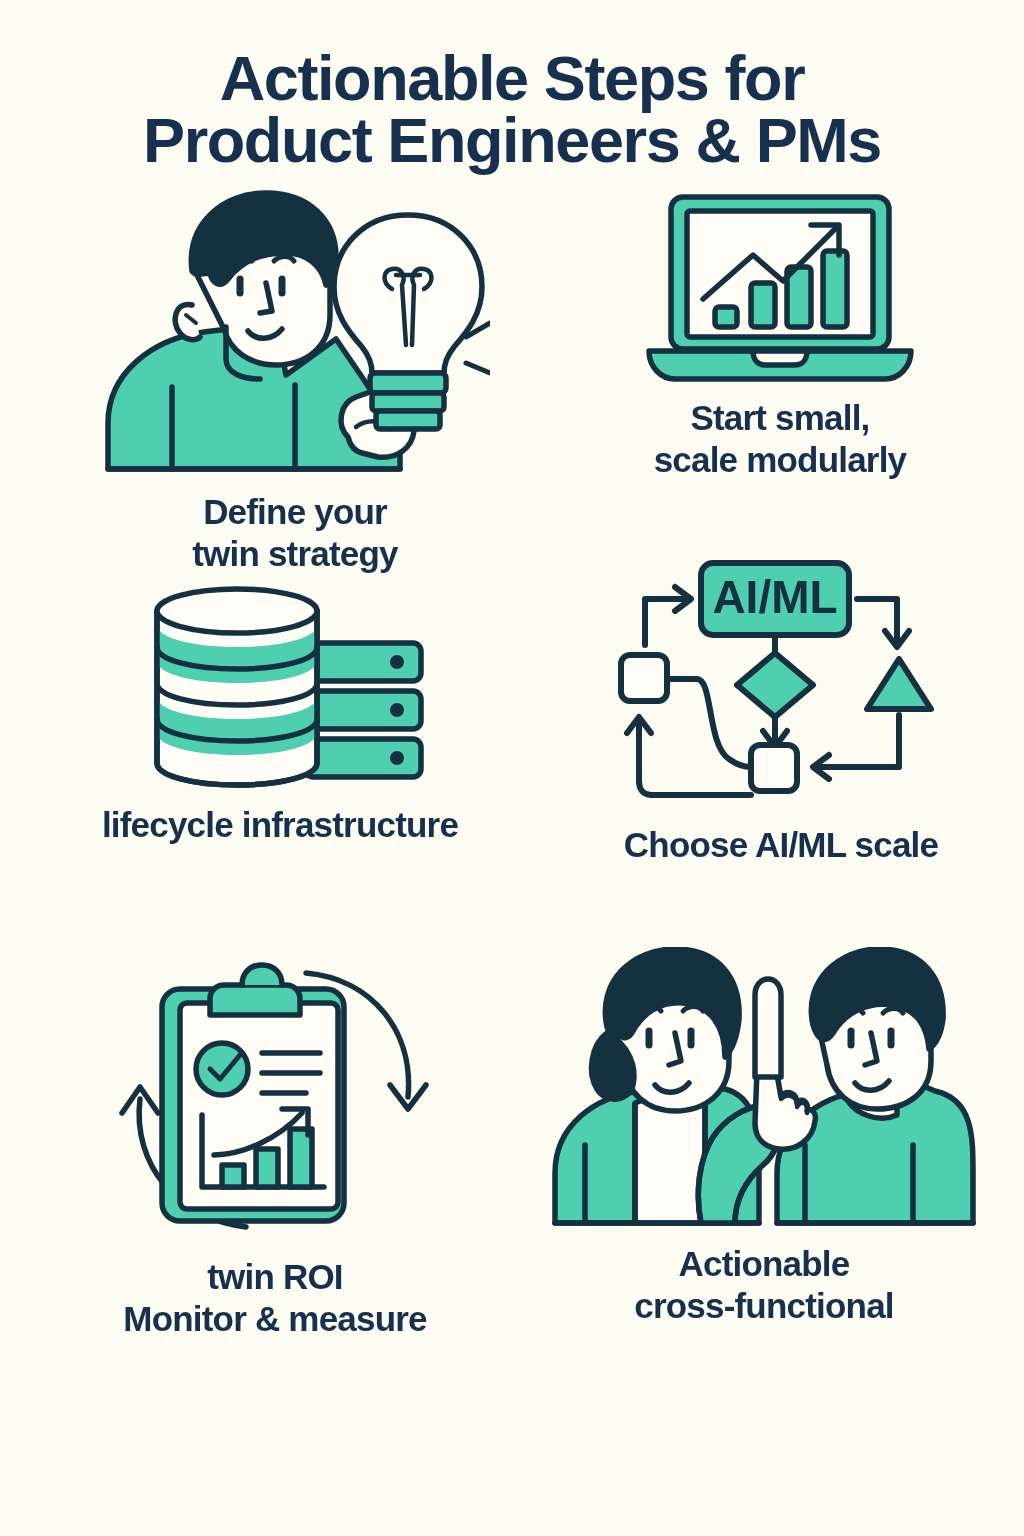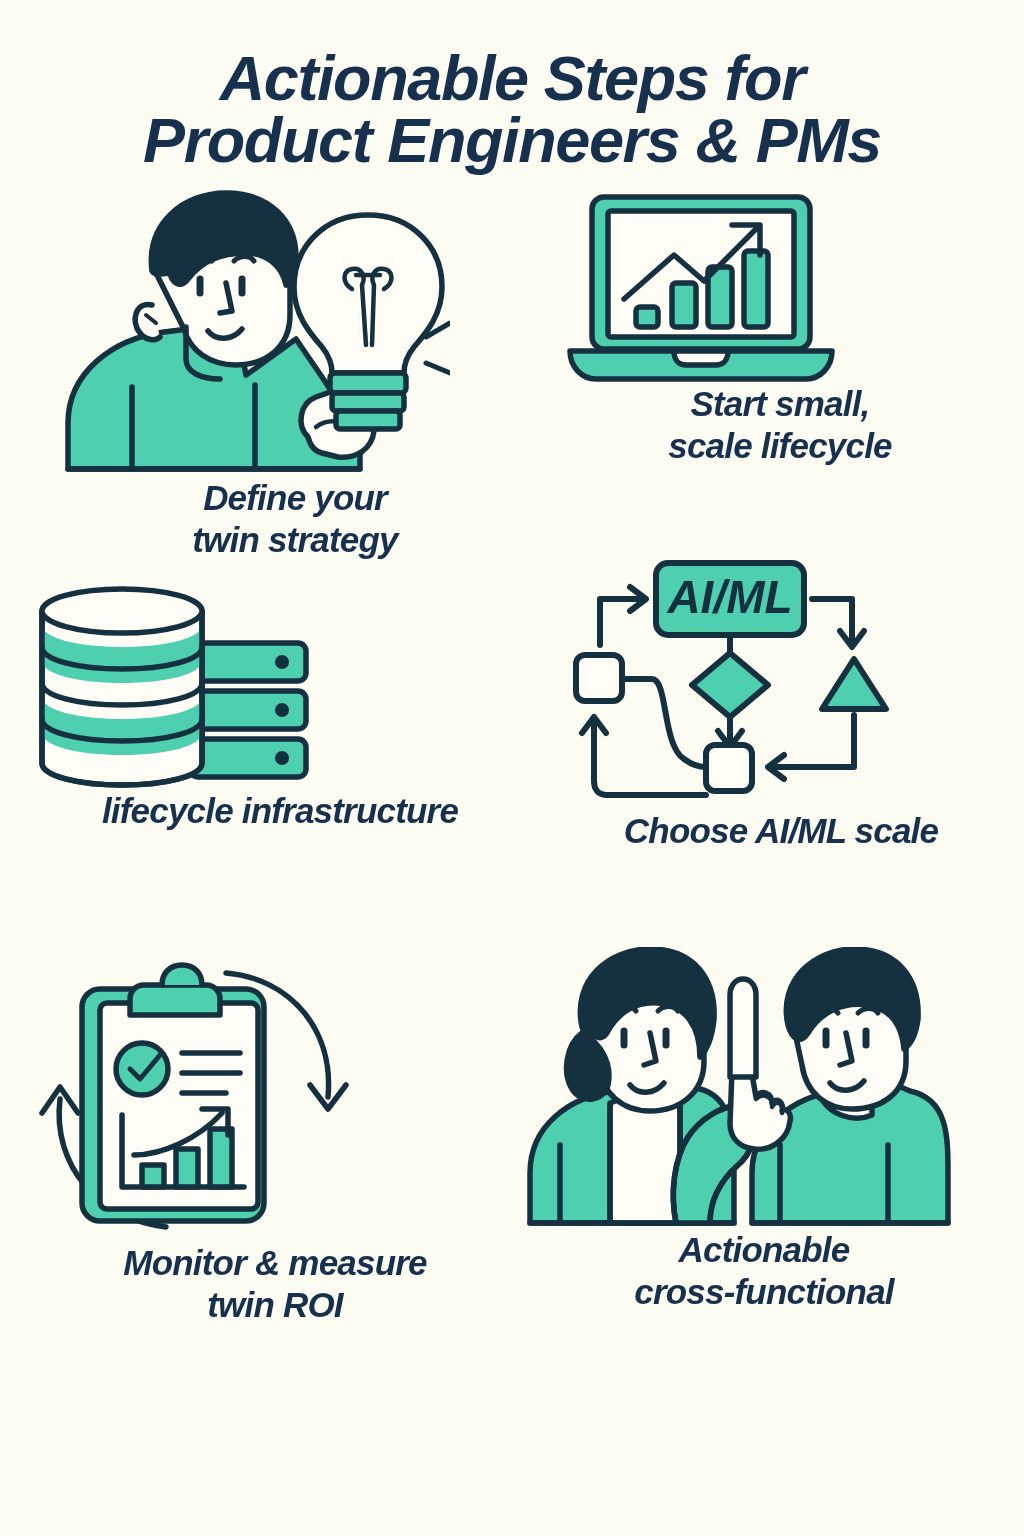--- a/index.html
+++ b/index.html
@@ -3,21 +3,21 @@
 <meta charset="utf-8">
 <style>
   * { margin:0; padding:0; box-sizing:border-box; }
   html,body { width:1024px; height:1536px; }
   body {
     background:#FDFCF3;
     font-family:"Liberation Sans", sans-serif;
     color:#16304E;
     overflow:hidden;
   }
-  .page { position:relative; width:1024px; height:1100px;font-style:italic; }
+  .page { position:relative; width:1024px; height:1100px; }
 
   .title {
     text-align:center;
     padding:48px 40px 0 40px;
     font-size:63px;
     line-height:0.98;
     font-weight:bold;
     letter-spacing:-1.4px;
     color:#16304E;
   }
@@ -44,22 +44,22 @@
   svg { display:block; }
 
   
   #c1 { left:60px;  top:0;   width:470px; }
   #c2 { left:560px; top:6px;   width:440px; }
   #c3 { left:20px;  top:398px; width:520px; }
   #c4 { left:556px; top:368px; width:450px; }
   #c5 { left:30px;  top:770px; width:490px; }
   #c6 { left:524px; top:760px; width:480px; }
 
-  .icwrap { display:flex; align-items:flex-end; }
-  .capwrap { margin-top:0; }
+  .icwrap { display:flex; justify-content:center; align-items:flex-end; }
+  .capwrap { margin-top:14px; }
 </style>
 </head>
 <body>
 
 <div class="page">
 
   <div class="title">
     <span class="l">Actionable Steps for</span>
     <span class="l">Product Engineers &amp; PMs</span>
   </div>
@@ -140,21 +140,21 @@
 
           <path d="M64 106 L114 62 L144 88 L196 36" fill="none"></path>
           <path d="M172 32 H200 V62" fill="none"></path>
 
           <path d="M10 158 H272 C272 174 260 186 246 186 H36 C22 186 10 174 10 158 Z" fill="#4ECFB0"></path>
           <path d="M114 158 H168 C168 168 162 172 156 172 H126 C120 172 114 168 114 158 Z" fill="#FFFDF6"></path>
         </svg>
       </div>
       <div class="capwrap caption">
         <span class="l">Start small,</span>
-        <span class="l">scale lifecycle</span>
+        <span class="l">scale modularly</span>
       </div>
     </div>
 
     <div class="cell" id="c3">
       <div class="icwrap">
         <svg width="290" height="205" viewBox="0 0 290 205" fill="none" stroke="#15313F" stroke-width="5.5" stroke-linecap="round" stroke-linejoin="round">
 
           <rect x="170" y="58" width="116" height="38" rx="8" fill="#4ECFB0"></rect>
           <circle cx="262" cy="77" r="7" fill="#15313F" stroke="none"></circle>
           <rect x="170" y="106" width="116" height="38" rx="8" fill="#4ECFB0"></rect>
@@ -250,22 +250,22 @@
 
           <rect x="112" y="208" width="22" height="22" fill="#4ECFB0"></rect>
           <rect x="146" y="192" width="22" height="38" fill="#4ECFB0"></rect>
           <rect x="180" y="172" width="22" height="58" fill="#4ECFB0"></rect>
 
           <path d="M104 198 C132 198 168 182 192 156" fill="none"></path>
           <path d="M172 152 H198 V178" fill="none"></path>
         </svg>
       </div>
       <div class="capwrap caption">
+        <span class="l">twin ROI</span>
         <span class="l">Monitor &amp; measure</span>
-        <span class="l">twin ROI</span>
       </div>
     </div>
 
     <div class="cell" id="c6">
       <div class="icwrap">
         <svg width="430" height="282" viewBox="0 0 430 282" fill="none" stroke="#15313F" stroke-width="5.5" stroke-linecap="round" stroke-linejoin="round">
 
           <path d="M228 276 V226 C228 178 272 150 312 144 L372 138 L386 144
                    C424 152 424 190 424 226 V276 Z" fill="#4ECFB0"></path>
           <path d="M228 276 H424" fill="none"></path>

